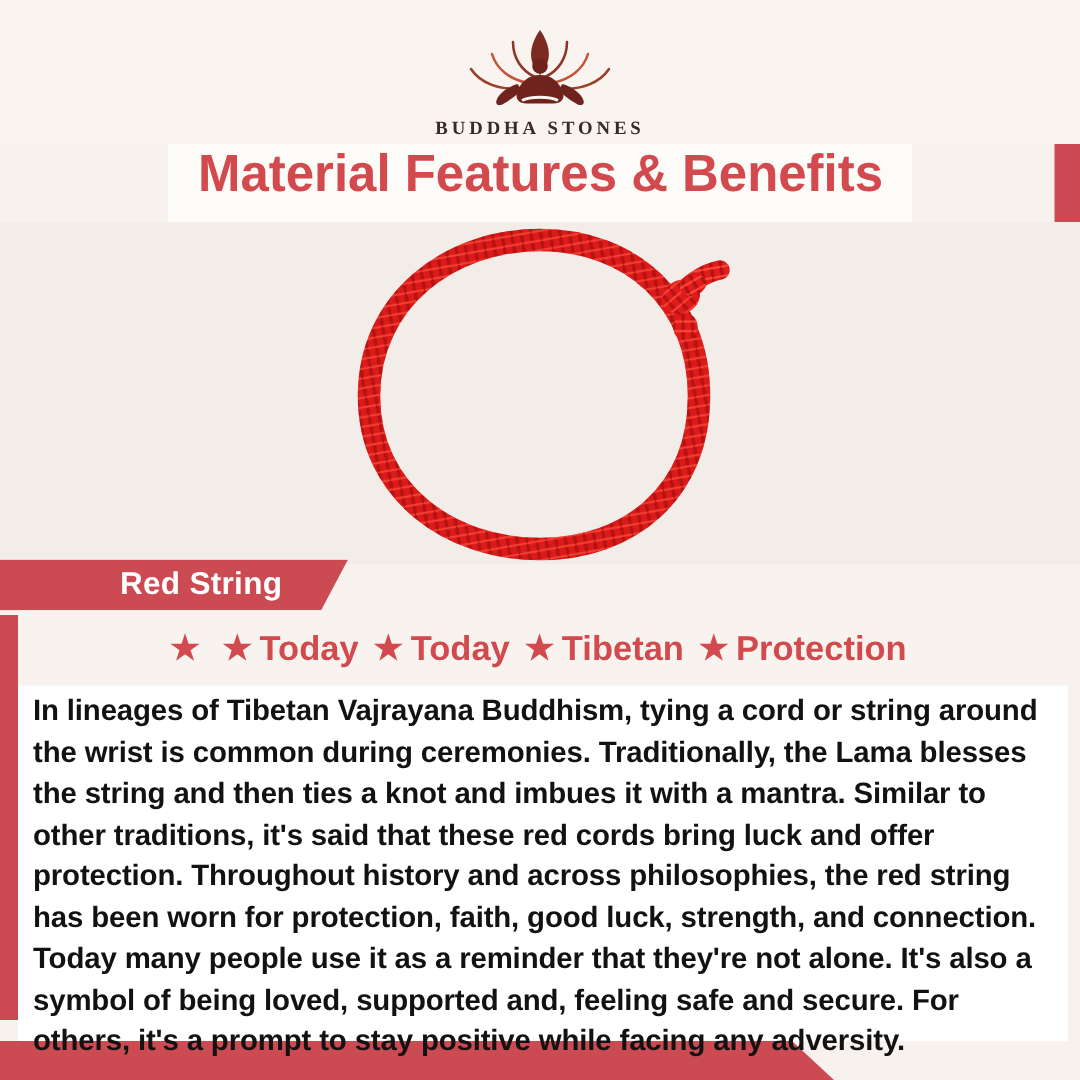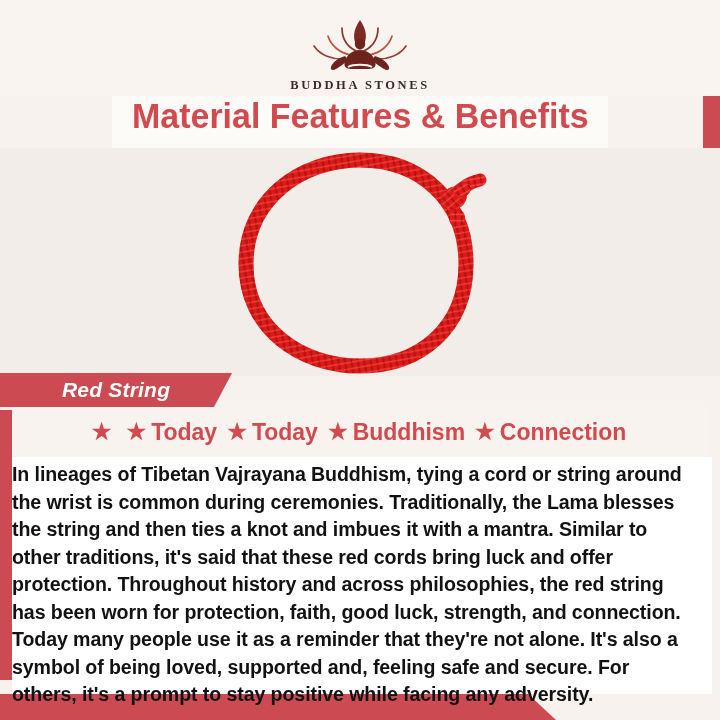--- a/index.html
+++ b/index.html
@@ -79,24 +79,24 @@
   }
 
   
   .ribbon{
     position:absolute;top:373px;left:0;width:232px;height:34px;
     background:#CC4A52;
     clip-path:polygon(0 0, 232px 0, 214px 34px, 0 34px);
     display:flex;align-items:center;
   }
   .ribbon-text{
-    margin-left:62px;
+    margin-left:80px;
     font-family:"Liberation Sans Narrow","Liberation Sans", sans-serif;
     font-weight:bold;font-size:21px;color:#FFFFFF;
-    letter-spacing:0.2px;white-space:nowrap;font-style:italic;
+    letter-spacing:0.2px;white-space:nowrap;
   }
 
   
   .benefits{
     position:absolute;top:407px;left:12px;width:694px;height:50px;
     background:#F8F3EE;
     display:flex;align-items:center;justify-content:center;
     gap:0px;
   }
   .benefit{
@@ -109,21 +109,21 @@
   .benefit:last-child{margin-right:0;}
   .star{
     color:#D24A4E;font-size:22px;line-height:1;
     margin-right:5px;display:inline-block;
   }
 
   
   .body-box{
     position:absolute;top:457px;left:12px;width:700px;height:237px;
     background:#FFFFFF;
-    padding:4px 0 0 0;
+    padding:4px 0 0 10px;
     box-sizing:border-box;
   }
   .body-text{
     font-family:"Liberation Sans Narrow","Liberation Sans", sans-serif;
     font-weight:bold;
     font-size:19.6px;
     line-height:27.5px;
     color:#121212;
     margin:0;
     width:678px;
@@ -212,25 +212,25 @@
     <span class="benefit">
       <span class="star">★</span>
       <span>Today</span>
     </span>
     <span class="benefit">
       <span class="star">★</span>
       <span>Today</span>
     </span>
     <span class="benefit">
       <span class="star">★</span>
-      <span>Buddhism</span>
-    </span>
-    <span class="benefit">
-      <span class="star">★</span>
-      <span>Connection</span>
+      <span>Tibetan</span>
+    </span>
+    <span class="benefit">
+      <span class="star">★</span>
+      <span>Protection</span>
     </span>
   </div>
 
   <div class="body-box">
     <p class="body-text">In lineages of Tibetan Vajrayana Buddhism, tying a cord or string around the wrist is common during ceremonies. Traditionally, the Lama blesses the string and then ties a knot and imbues it with a mantra. Similar to other traditions, it's said that these red cords bring luck and offer protection. Throughout history and across philosophies, the red string has been worn for protection, faith, good luck, strength, and connection. Today many people use it as a reminder that they're not alone. It's also a symbol of being loved, supported and, feeling safe and secure. For others, it's a prompt to stay positive while facing any adversity.</p>
   </div>
 
 </div>
 
 </body></html>

